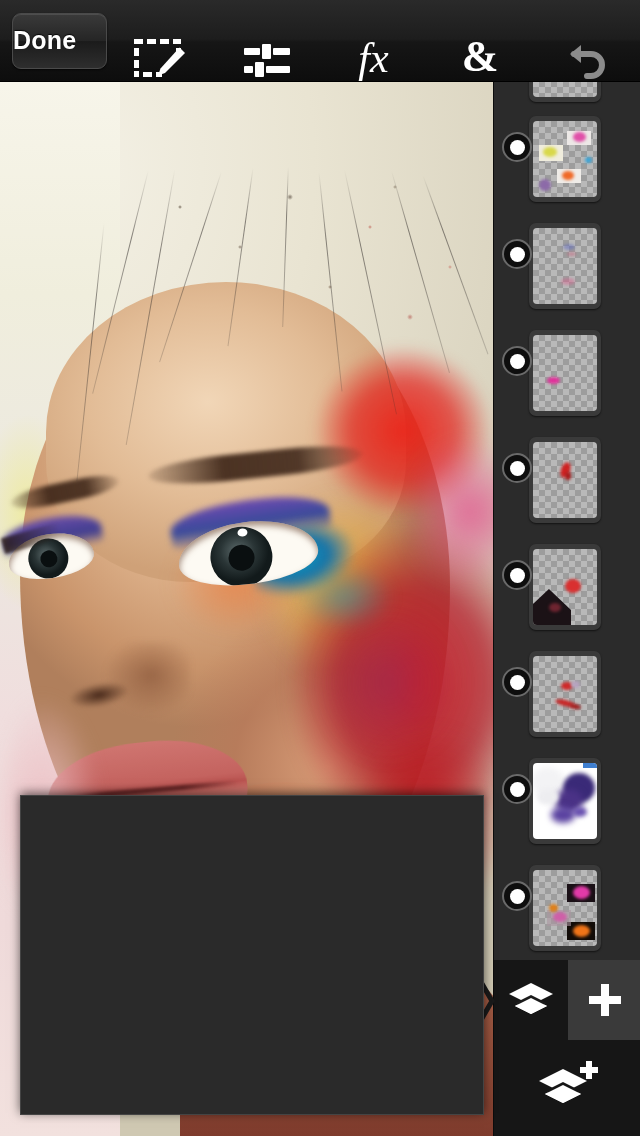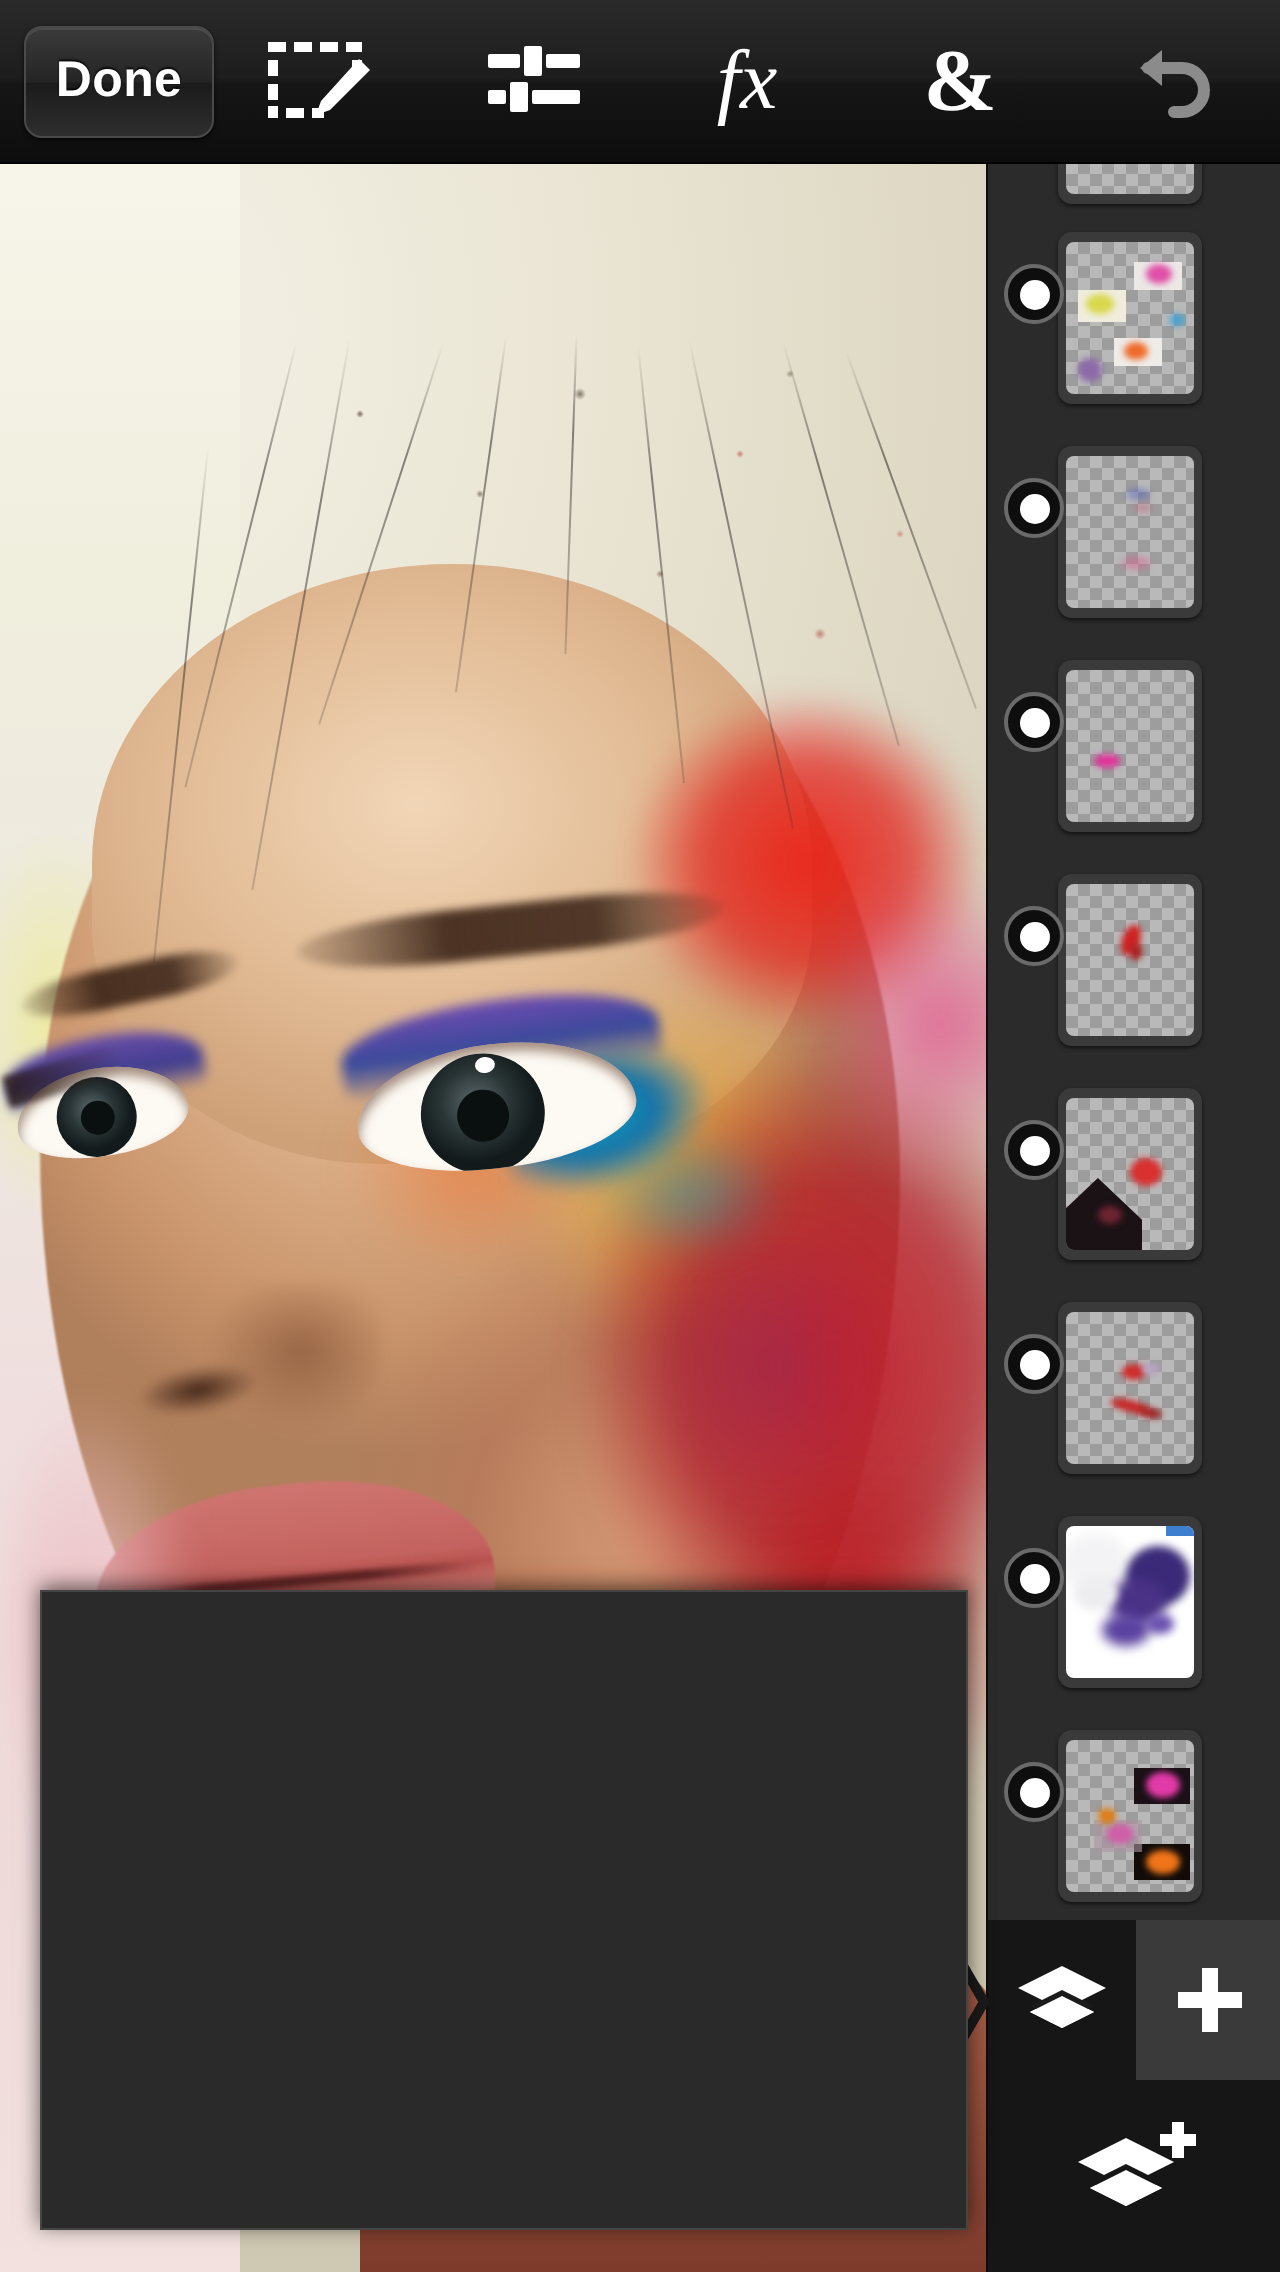--- a/index.html
+++ b/index.html
@@ -20,27 +20,27 @@
     display: flex; align-items: center;
   }
   #done-btn {
     margin-left: 12px;
     width: 95px; height: 56px;
     border-radius: 9px;
     background: linear-gradient(180deg, #3a3a3a 0%, #252525 50%, #1b1b1b 51%, #2e2e2e 100%);
     border: 1px solid #4a4a4a;
     box-shadow: inset 0 1px 0 rgba(255,255,255,.10), 0 1px 2px rgba(0,0,0,.7);
     color: #fff; font-size: 25px; font-weight: bold;
-    display: flex; align-items: center; justify-content: center;
+    display: flex; align-items: center; justify-content: flex-start;
     letter-spacing: .2px;
     text-shadow: 0 -1px 1px rgba(0,0,0,.8);
   }
   .tb-slot {
     flex: 1 1 0; height: 82px;
-    display: flex; align-items: center; justify-content: center;
+    display: flex; align-items: flex-end; justify-content: center;
   }
   .tb-ico { display: block; }
 
   
   #canvas-wrap {
     position: absolute; left: 0; top: 82px;
     width: 493px; height: 1054px;
     overflow: hidden; background: #d8d3c6;
   }
   #artwork { position: absolute; inset: 0; }

